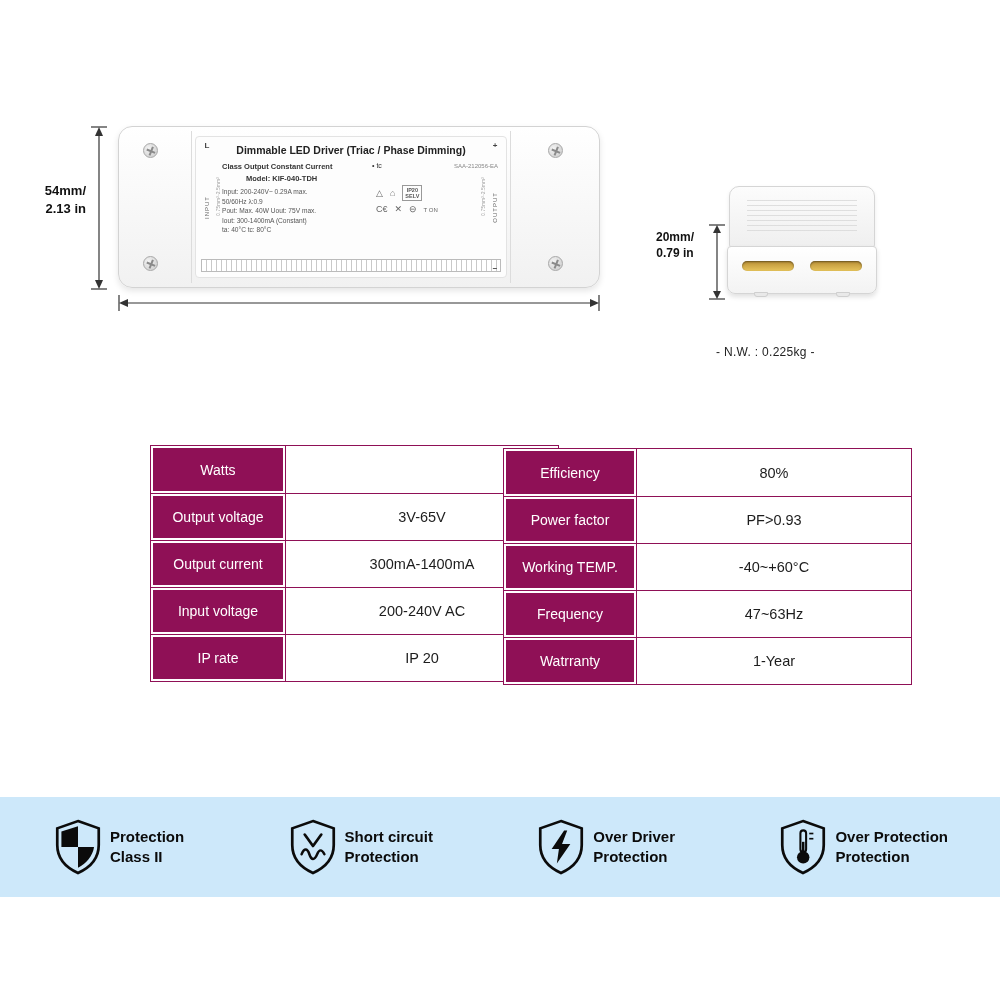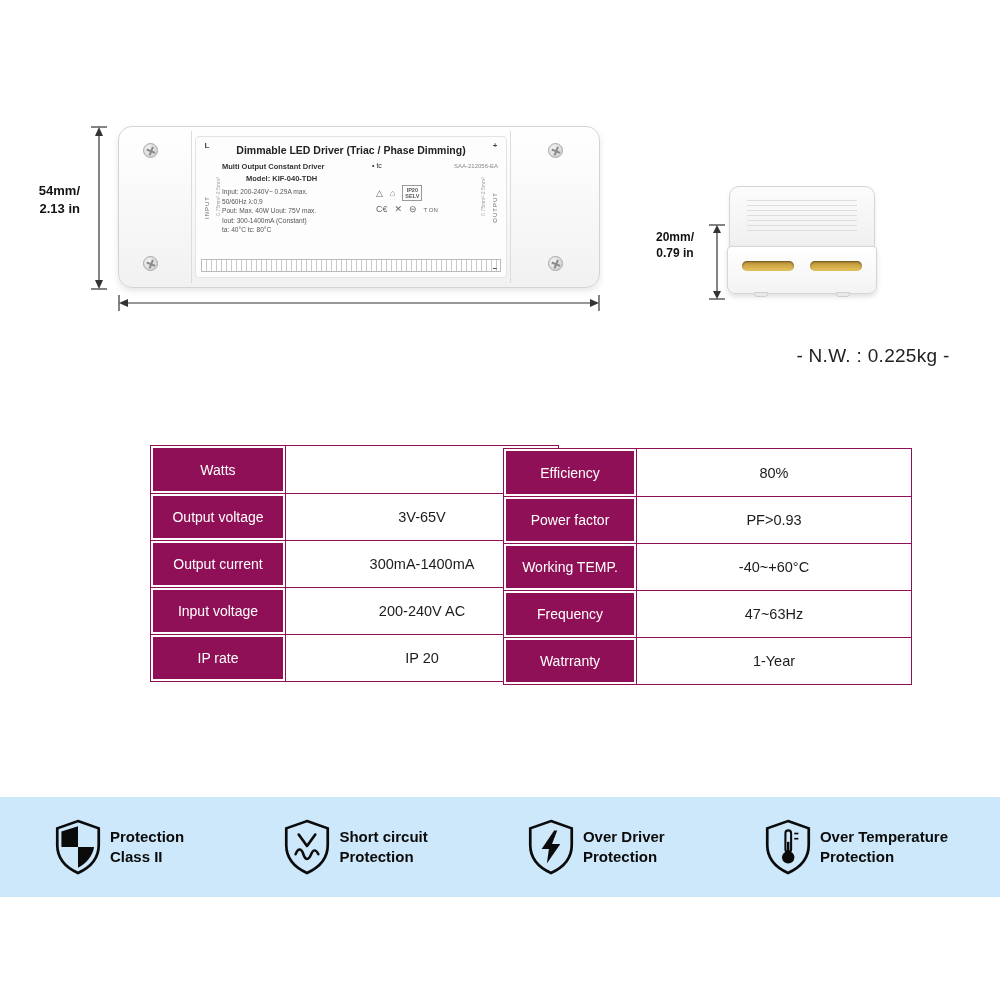--- a/index.html
+++ b/index.html
@@ -50,25 +50,25 @@
   .ip-box{border:1px solid #999;padding:1px 2px;font-size:5.5px;font-weight:bold;
     line-height:1.1;text-align:center;color:#555;}
   .dim-strip{position:absolute;left:5px;right:5px;bottom:5px;height:13px;border:1px solid #bbb;
     background:
       repeating-linear-gradient(90deg,#fff 0 4px,#c9c9c9 4px 5px),
       linear-gradient(#f2f2f2,#e8e8e8);}
 
   
   .dim-arrow{position:absolute;}
   .dim-text{position:absolute;font-weight:bold;font-size:13px;color:#111;line-height:1.35;}
-  .dim-height-text{left:20px;top:182px;width:60px;text-align:right;}
+  .dim-height-text{left:26px;top:182px;width:60px;text-align:right;}
   .dim-width-text{left:118px;top:305px;width:482px;text-align:center;}
   .dim-depth-text{left:644px;top:229px;width:62px;text-align:center;font-size:12px;}
-  .net-weight{position:absolute;left:788px;top:345px;width:170px;text-align:center;
-    font-size:19px;color:#222;letter-spacing:.3px;}
+  .net-weight{position:absolute;left:716px;top:345px;width:170px;text-align:left;
+    font-size:12px;color:#222;letter-spacing:.3px;}
 
   
   .side-view{position:absolute;left:727px;top:186px;width:150px;height:112px;}
   .side-top{position:absolute;left:2px;right:2px;top:0;height:62px;background:linear-gradient(#fcfcfc,#efefef);
     border:1px solid #d5d5d5;border-radius:10px 10px 3px 3px;box-shadow:0 2px 4px rgba(0,0,0,.08);}
   .print-lines{position:absolute;left:12%;right:12%;top:12px;height:36px;
     background:repeating-linear-gradient(0deg,transparent 0 4px,#d8d8d8 4px 5px);opacity:.8;}
   .side-bottom{position:absolute;left:0;right:0;top:60px;height:48px;background:linear-gradient(#ffffff,#f3f3f3);
     border:1px solid #d5d5d5;border-radius:4px 4px 8px 8px;box-shadow:0 3px 5px rgba(0,0,0,.12);}
   .slot{position:absolute;top:14px;width:52px;height:10px;border-radius:5px;
@@ -113,21 +113,21 @@
 
       <div class="device-label">
         <div class="io-strip left">
           <span class="io-term">L</span>
           <span class="io-vert">INPUT</span>
           <span class="io-term">N</span>
         </div>
         <span class="wire-gauge lg">0.75mm²-2.5mm²</span>
 
         <div class="label-title">Dimmable LED Driver (Triac / Phase Dimming)</div>
-        <div class="label-row2">Multi Output Constant Driver</div>
+        <div class="label-row2">Class Output Constant Current</div>
         <div class="label-tc">• tc</div>
         <div class="label-cert-code">SAA-212056-EA</div>
         <div class="label-model">Model: KIF-040-TDH</div>
 
         <div class="label-specs">
           <div>Input: 200-240V~ 0.29A max.</div>
           <div>50/60Hz λ:0.9</div>
           <div>Pout: Max. 40W  Uout: 75V max.</div>
           <div>Iout: 300-1400mA (Constant)</div>
           <div>ta: 40°C   tc: 80°C</div>
@@ -323,19 +323,19 @@
         <svg width="52" height="56" viewBox="0 0 48 54">
           <path d="M24 2 L44 9 V25 C44 39 35 47 24 52 C13 47 4 39 4 25 V9 Z" fill="none" stroke="#0b0b0b" stroke-width="2.6"></path>
           <rect x="21.5" y="11" width="5.5" height="21" rx="2.75" fill="none" stroke="#0b0b0b" stroke-width="2"></rect>
           <circle cx="24.2" cy="37" r="6" fill="#0b0b0b"></circle>
           <line x1="24.2" y1="22" x2="24.2" y2="34" stroke="#0b0b0b" stroke-width="2.4"></line>
           <line x1="30" y1="14" x2="34" y2="14" stroke="#0b0b0b" stroke-width="1.6"></line>
           <line x1="30" y1="19" x2="34" y2="19" stroke="#0b0b0b" stroke-width="1.6"></line>
         </svg>
       </span>
       <div class="feature-text">
-        <span>Over Temperature</span>
+        <span>Over Protection</span>
         <span>Protection</span>
       </div>
     </div>
 
   </div>
 </div>
 
 </body></html>

